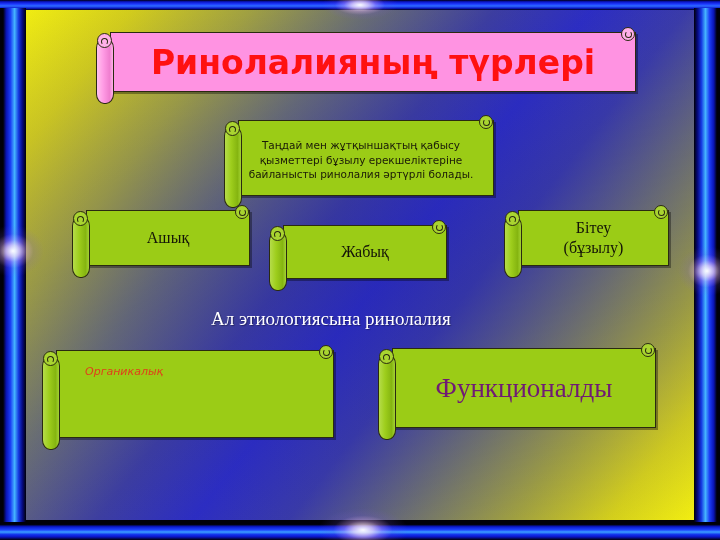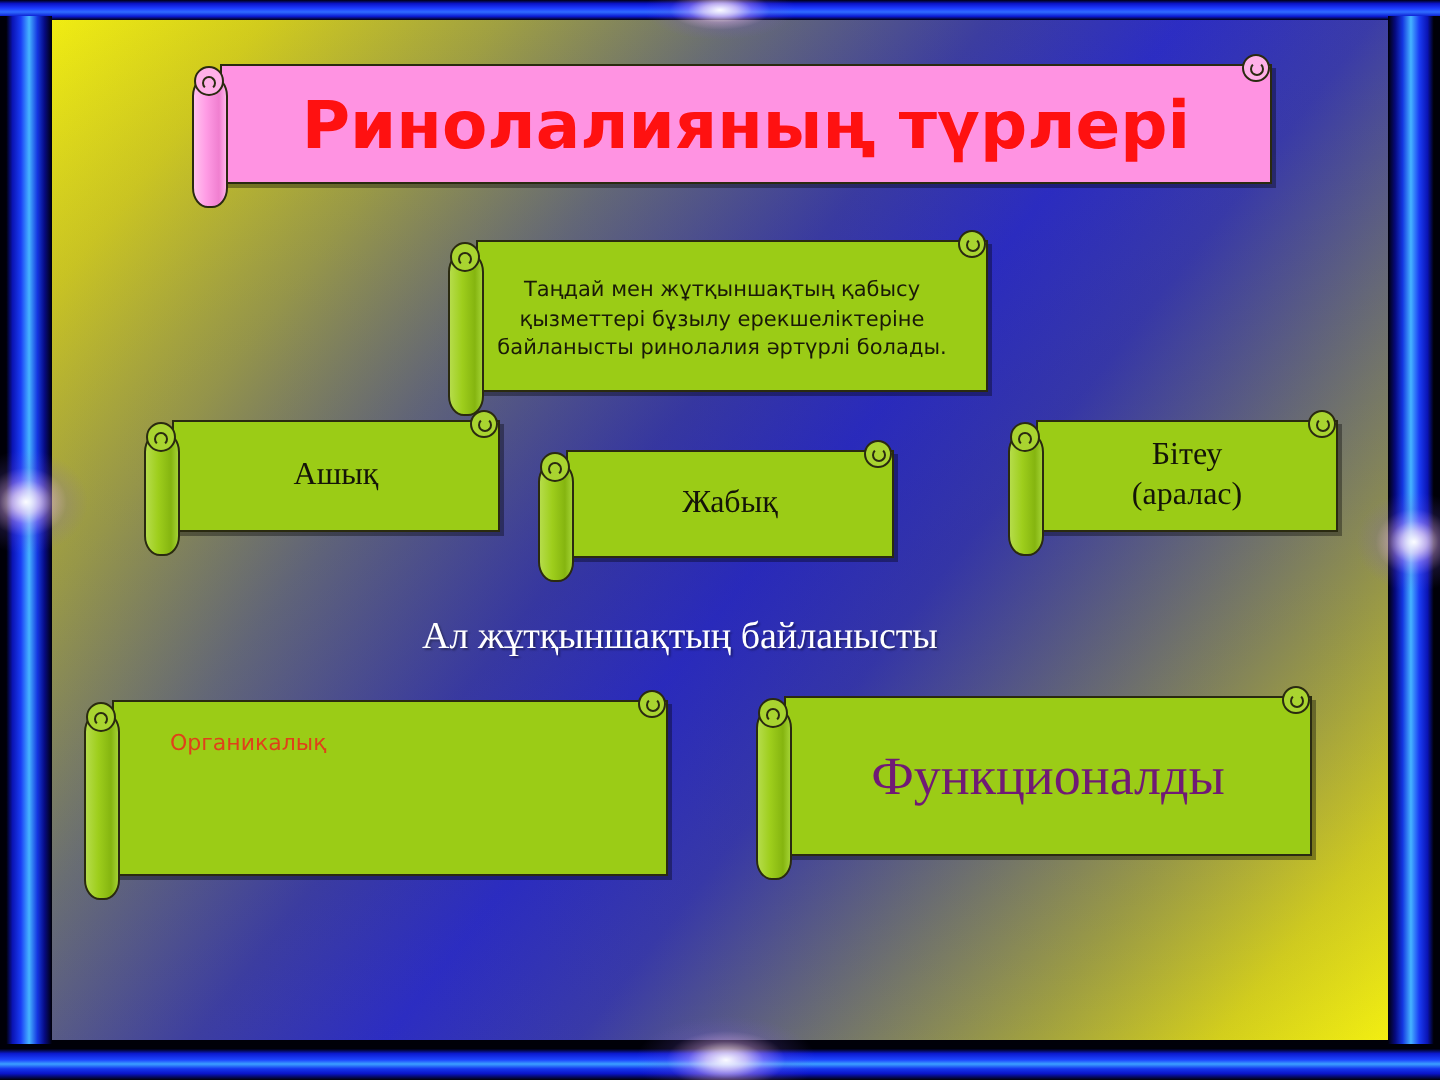--- a/index.html
+++ b/index.html
@@ -218,20 +218,21 @@
     text-shadow: 1px 1px 1px rgba(0,0,0,0.35);
   }
   .organic-text {
     font-family: "DejaVu Sans", "Liberation Sans", sans-serif;
     font-size: 11px;
     color: #e0401a;
     position: absolute;
     left: 28px;
     top: 14px;
     white-space: nowrap;
+    font-style: italic;
   }
   .functional-text {
     font-family: "Liberation Serif", "DejaVu Serif", serif;
     font-size: 27px;
     color: #701a75;
     white-space: nowrap;
     width: 100%;
     text-align: center;
   }
 </style>
@@ -284,25 +285,25 @@
         <span class="box-text">Жабық</span>
       </div>
     </div>
 
     <div class="scroll green" style="left:478px; top:200px; width:165px; height:68px;">
       <div class="roll"></div>
       <div class="curl-l"></div>
       <div class="curl-r"></div>
       <div class="paper">
         <span class="box-text" style="white-space:pre-line;">Бітеу
-(аралас)</span>
-      </div>
-    </div>
-
-    <span class="mid-caption" style="left:185px; top:298px;">Ал жұтқыншақтың байланысты</span>
+(бұзылу)</span>
+      </div>
+    </div>
+
+    <span class="mid-caption" style="left:185px; top:298px;">Ал этиологиясына ринолалия</span>
 
     <div class="scroll green" style="left:16px; top:340px; width:292px; height:100px;">
       <div class="roll"></div>
       <div class="curl-l"></div>
       <div class="curl-r"></div>
       <div class="paper">
         <span class="organic-text">Органикалық</span>
       </div>
     </div>
 

